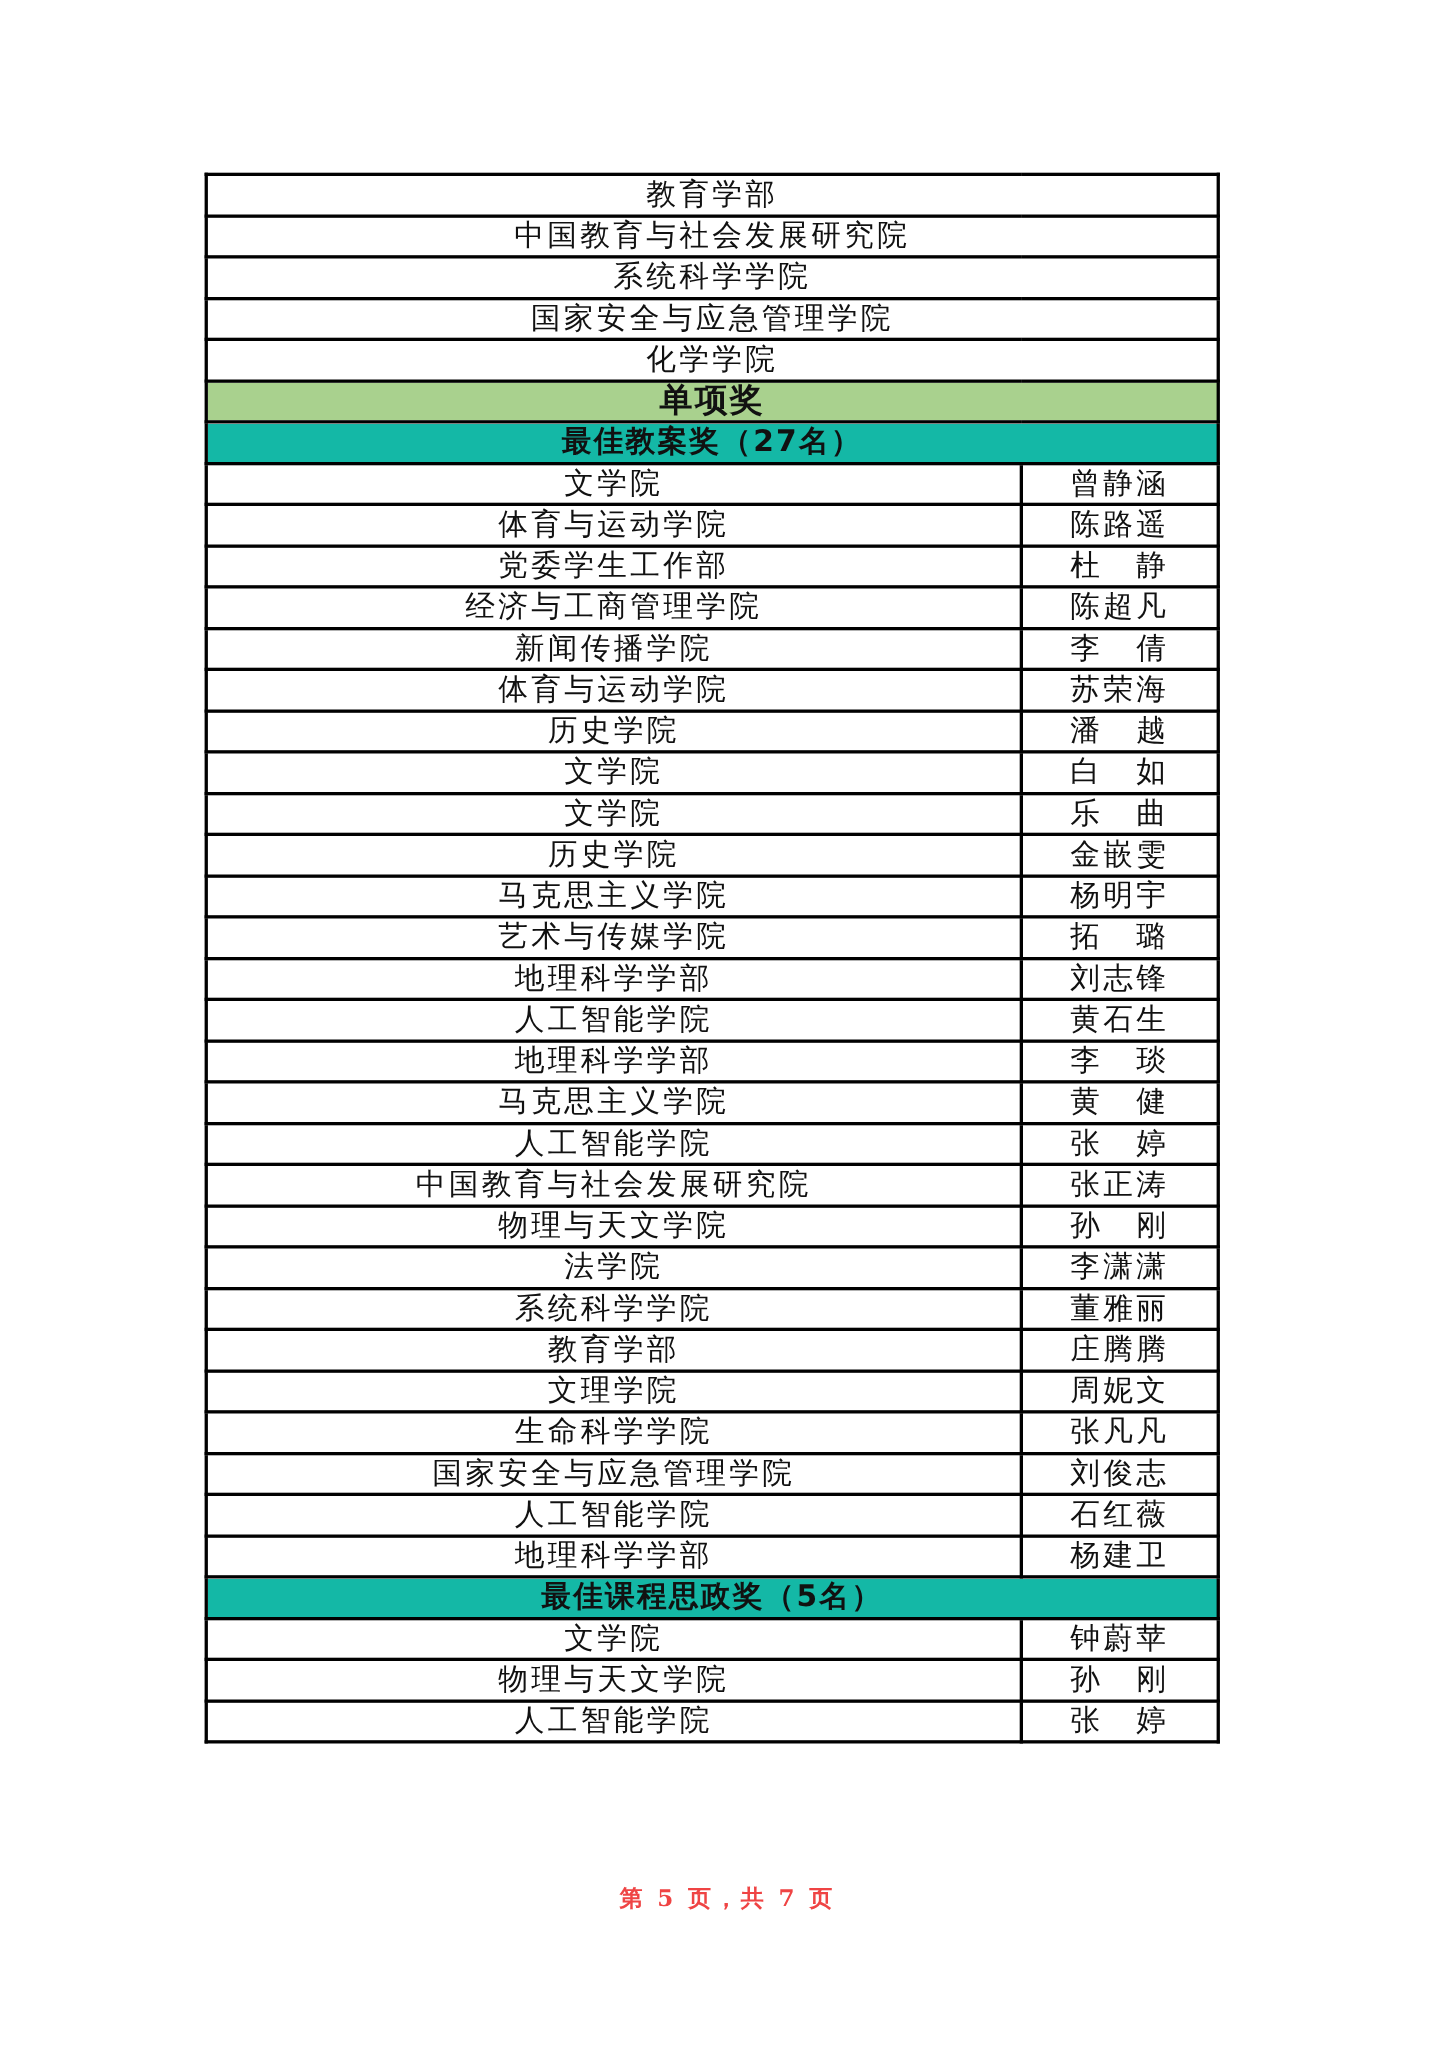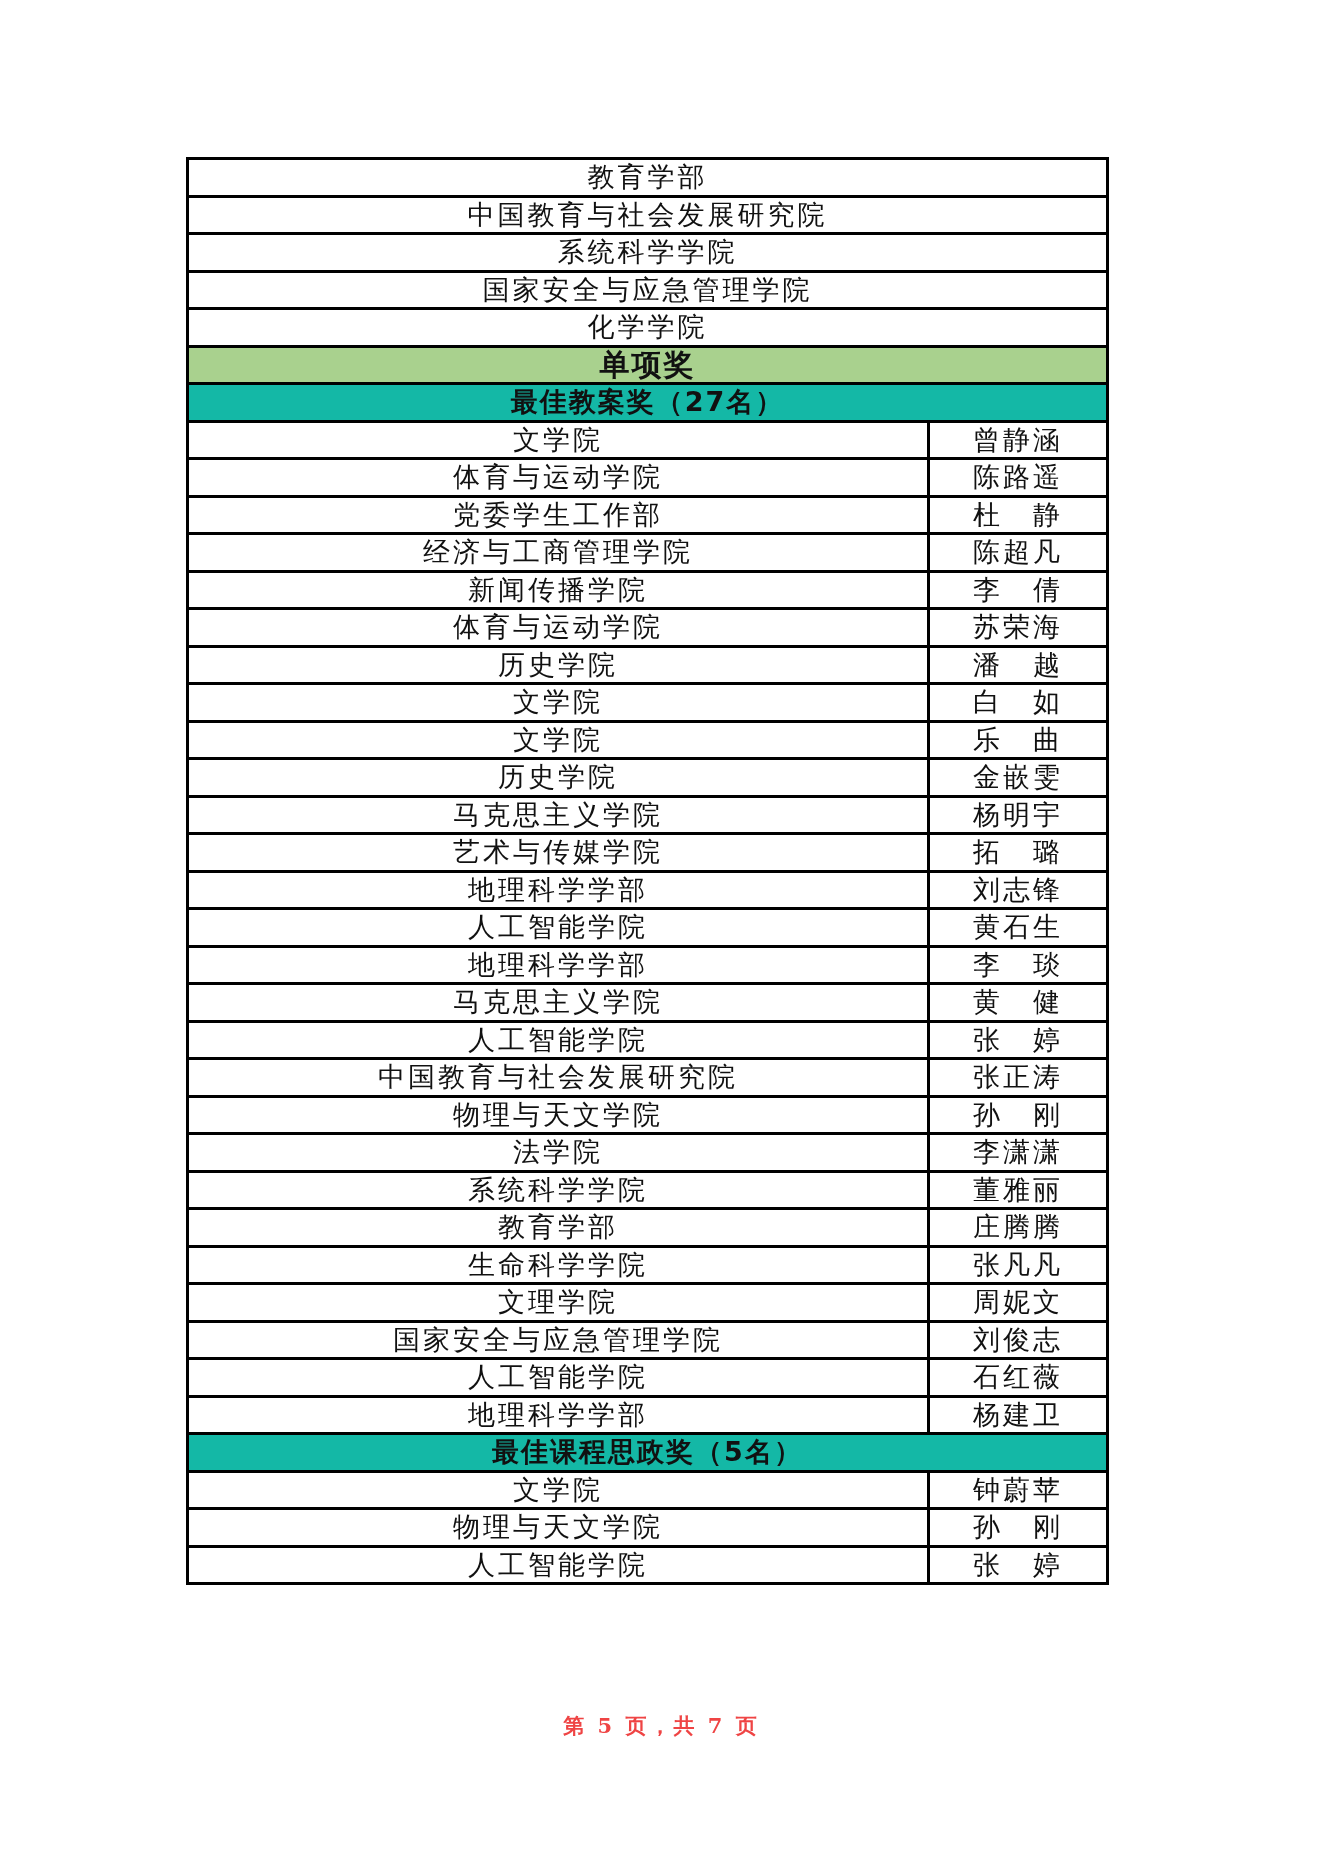--- a/index.html
+++ b/index.html
@@ -146,26 +146,26 @@
         </tr>
       <tr>
           <td>系统科学学院</td>
           <td class="name-cell">董雅丽</td>
         </tr>
       <tr>
           <td>教育学部</td>
           <td class="name-cell">庄腾腾</td>
         </tr>
       <tr>
+          <td>文理学院</td>
+          <td class="name-cell">周妮文</td>
+        </tr>
+      <tr>
           <td>生命科学学院</td>
           <td class="name-cell">张凡凡</td>
-        </tr>
-      <tr>
-          <td>文理学院</td>
-          <td class="name-cell">周妮文</td>
         </tr>
       <tr>
           <td>国家安全与应急管理学院</td>
           <td class="name-cell">刘俊志</td>
         </tr>
       <tr>
           <td>人工智能学院</td>
           <td class="name-cell">石红薇</td>
         </tr>
       <tr>

